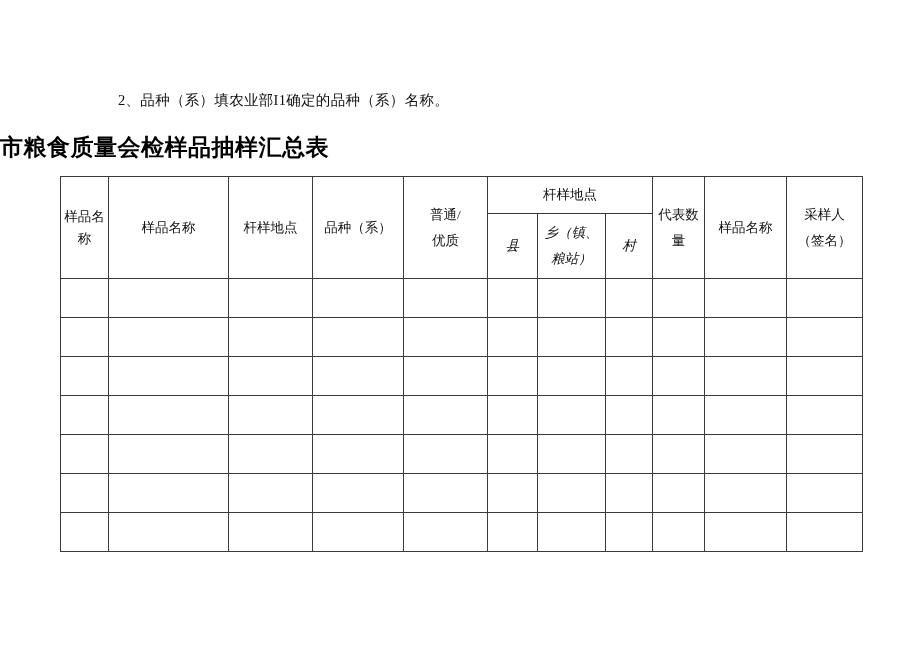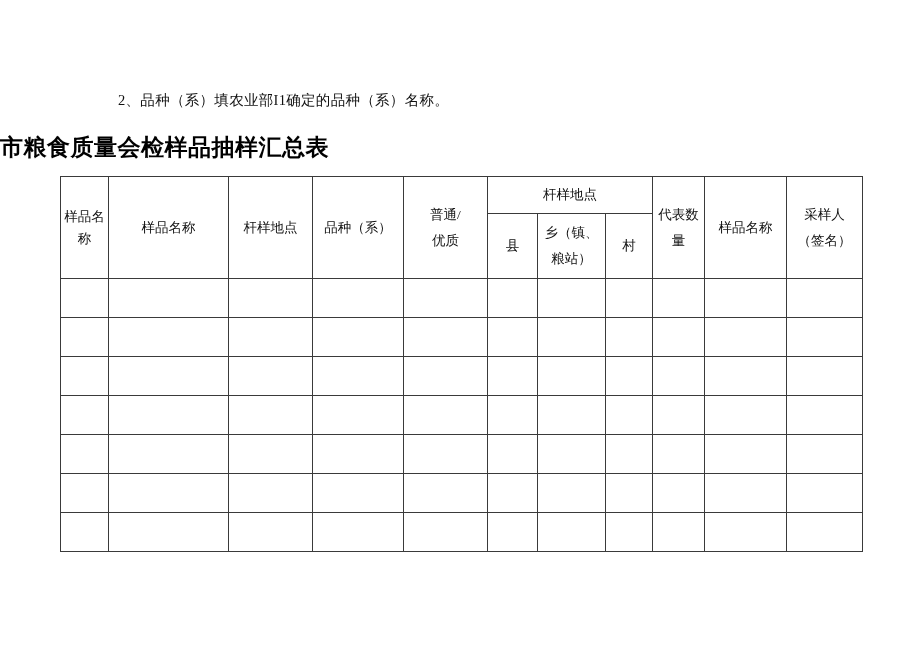--- a/index.html
+++ b/index.html
@@ -75,20 +75,21 @@
   }
 
   td.head {
     height: 100px;
   }
   td.head-top {
     height: 36px;
   }
   td.head-bottom {
     height: 64px;
+    font-style: italic;
   }
   td.body-cell {
     height: 38px;
   }
 
   .cell-stack {
     display: block;
   }
   .cell-stack span {
     display: block;

